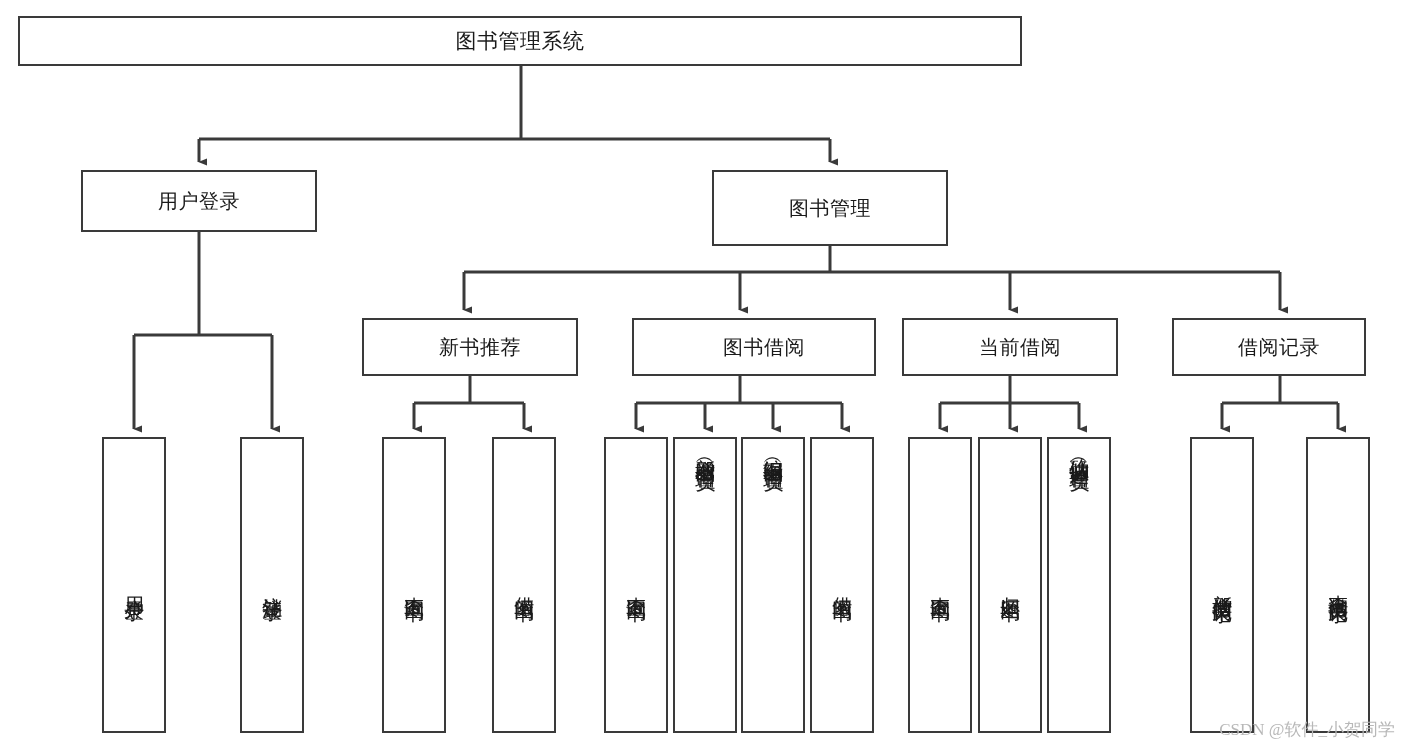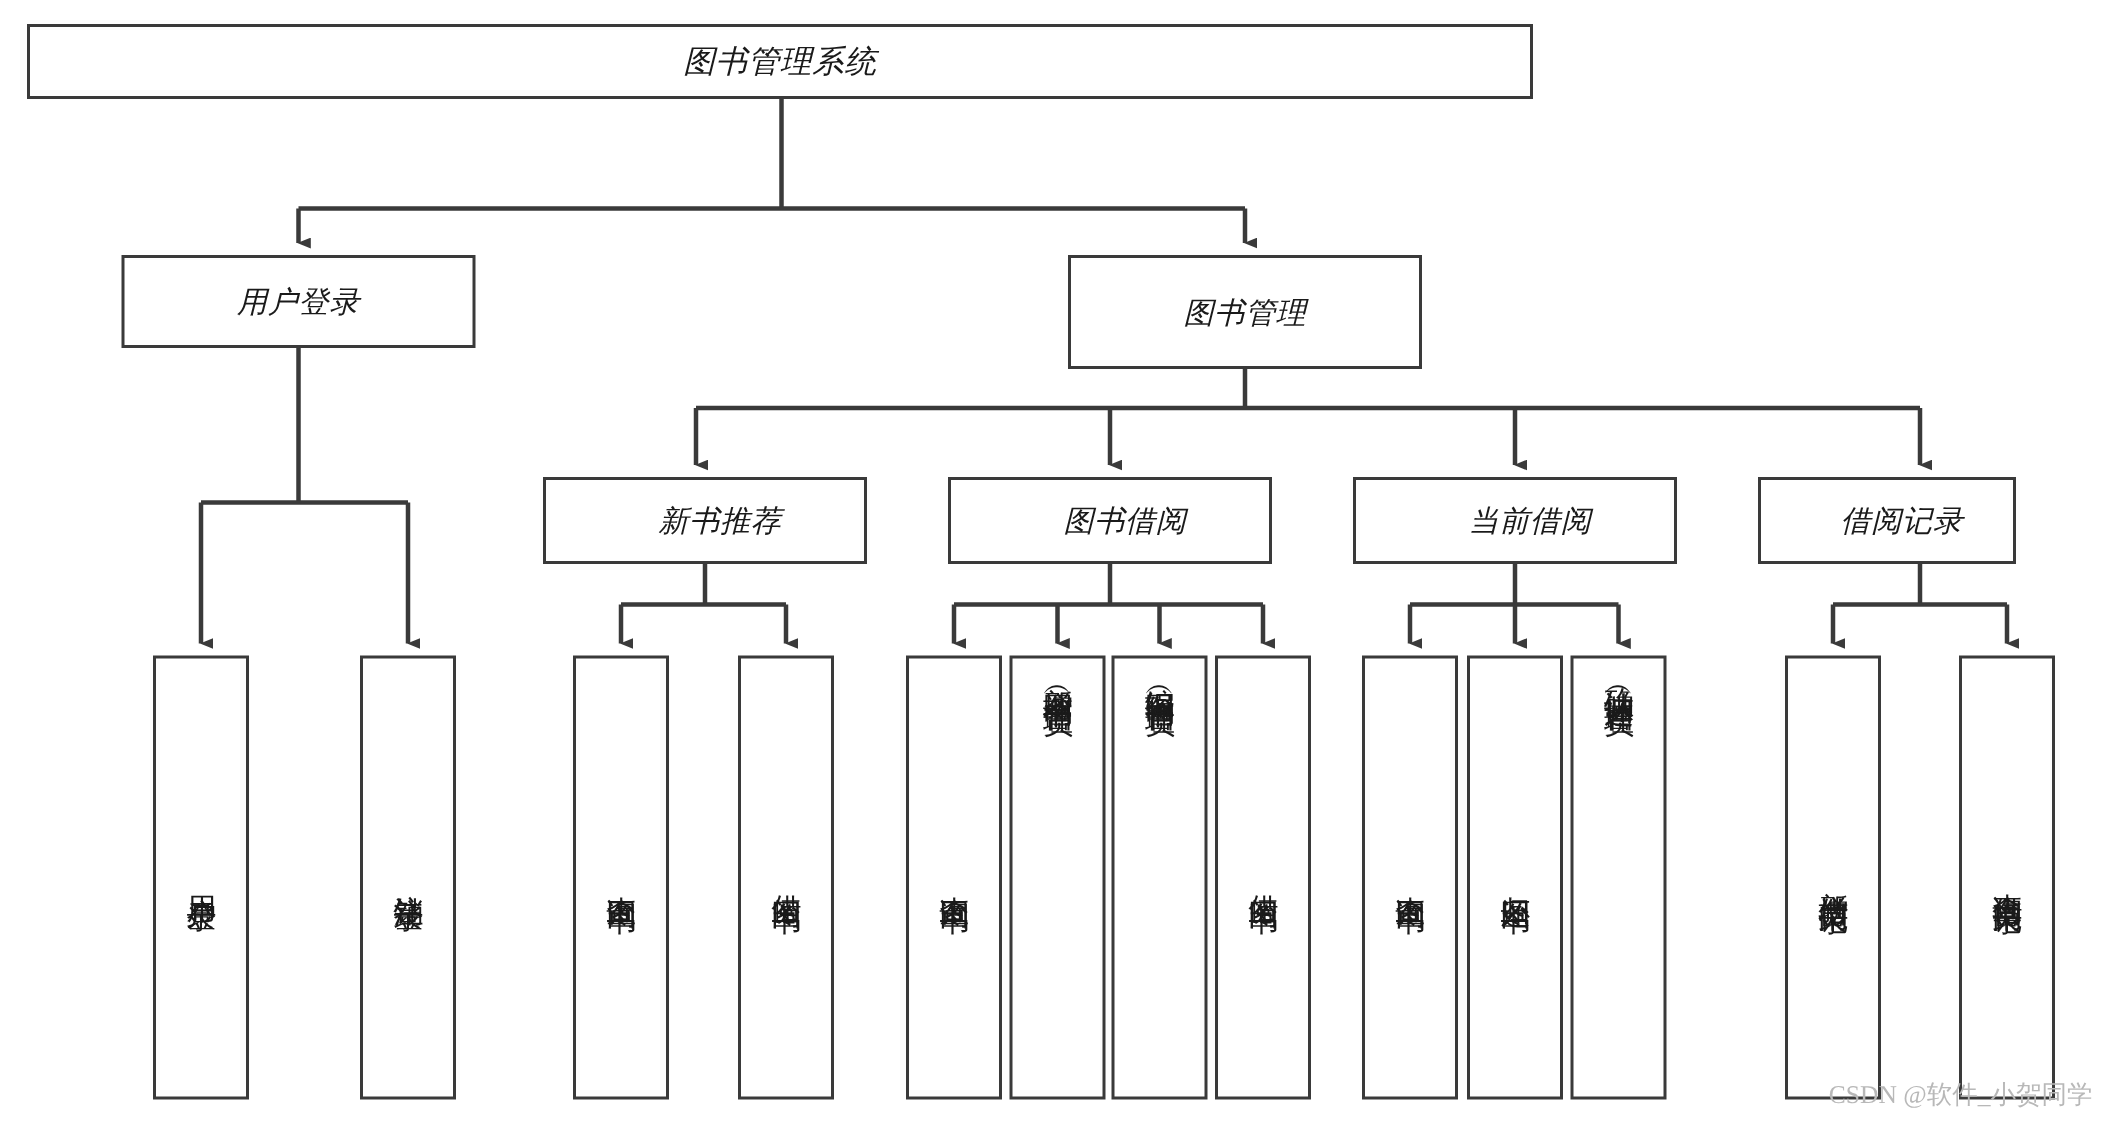--- a/index.html
+++ b/index.html
@@ -34,21 +34,20 @@
     display: flex;
     align-items: center;
     justify-content: center;
     z-index: 2;
   }
   .node-label {
     color: #1a1a1a;
     letter-spacing: 0.5px;
     white-space: nowrap;
     text-align: center;
-    font-style: italic;
   }
   .level-root .node-label { font-size: 21px; }
   .level-2 .node-label { font-size: 20px; }
   .level-3 .node-label { font-size: 20px; margin-left: 20px; }
   .leaf-box {
     position: absolute;
     box-sizing: border-box;
     background: #ffffff;
     border: 2.5px solid #3a3a3a;
     z-index: 2;
@@ -142,27 +141,27 @@
   <div class="node-box level-2" style="left:81px; top:170px; width:236px; height:62px;">
     <span class="node-label">用户登录</span>
   </div>
   <div class="node-box level-2" style="left:712px; top:170px; width:236px; height:76px;">
     <span class="node-label">图书管理</span>
   </div>
 
   <div class="node-box level-3" style="left:362px; top:318px; width:216px; height:58px;">
     <span class="node-label">新书推荐</span>
   </div>
-  <div class="node-box level-3" style="left:632px; top:318px; width:216px; height:58px;">
+  <div class="node-box level-3" style="left:632px; top:318px; width:244px; height:58px;">
     <span class="node-label">图书借阅</span>
   </div>
   <div class="node-box level-3" style="left:902px; top:318px; width:216px; height:58px;">
     <span class="node-label">当前借阅</span>
   </div>
-  <div class="node-box level-3" style="left:1172px; top:318px; width:172px; height:58px;">
+  <div class="node-box level-3" style="left:1172px; top:318px; width:194px; height:58px;">
     <span class="node-label">借阅记录</span>
   </div>
 
   <div class="leaf-box centered" style="left:102px; top:437px; width:64px; height:296px;">
     <span class="leaf-label">用户登录</span>
   </div>
   <div class="leaf-box centered" style="left:240px; top:437px; width:64px; height:296px;">
     <span class="leaf-label">注销登录</span>
   </div>
 

